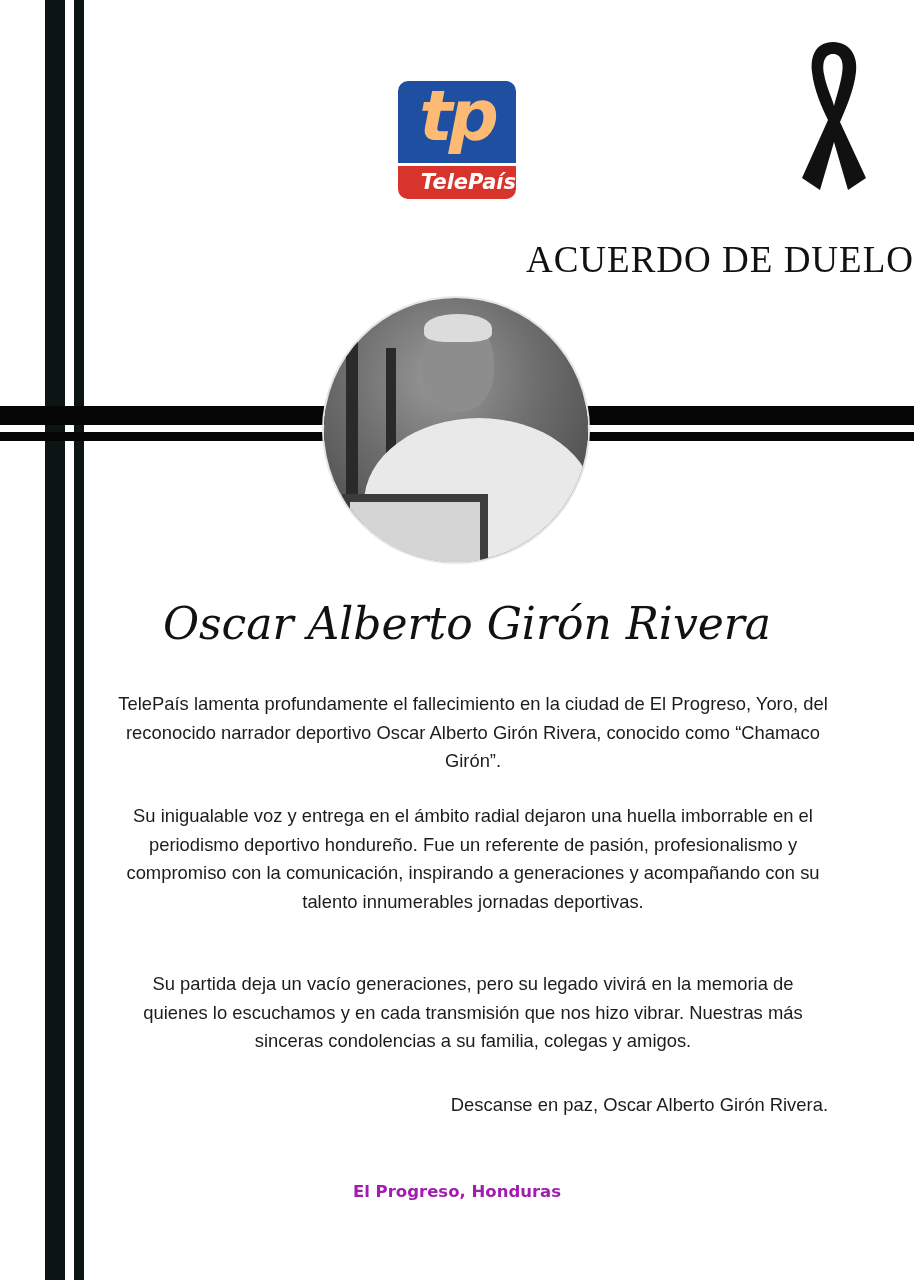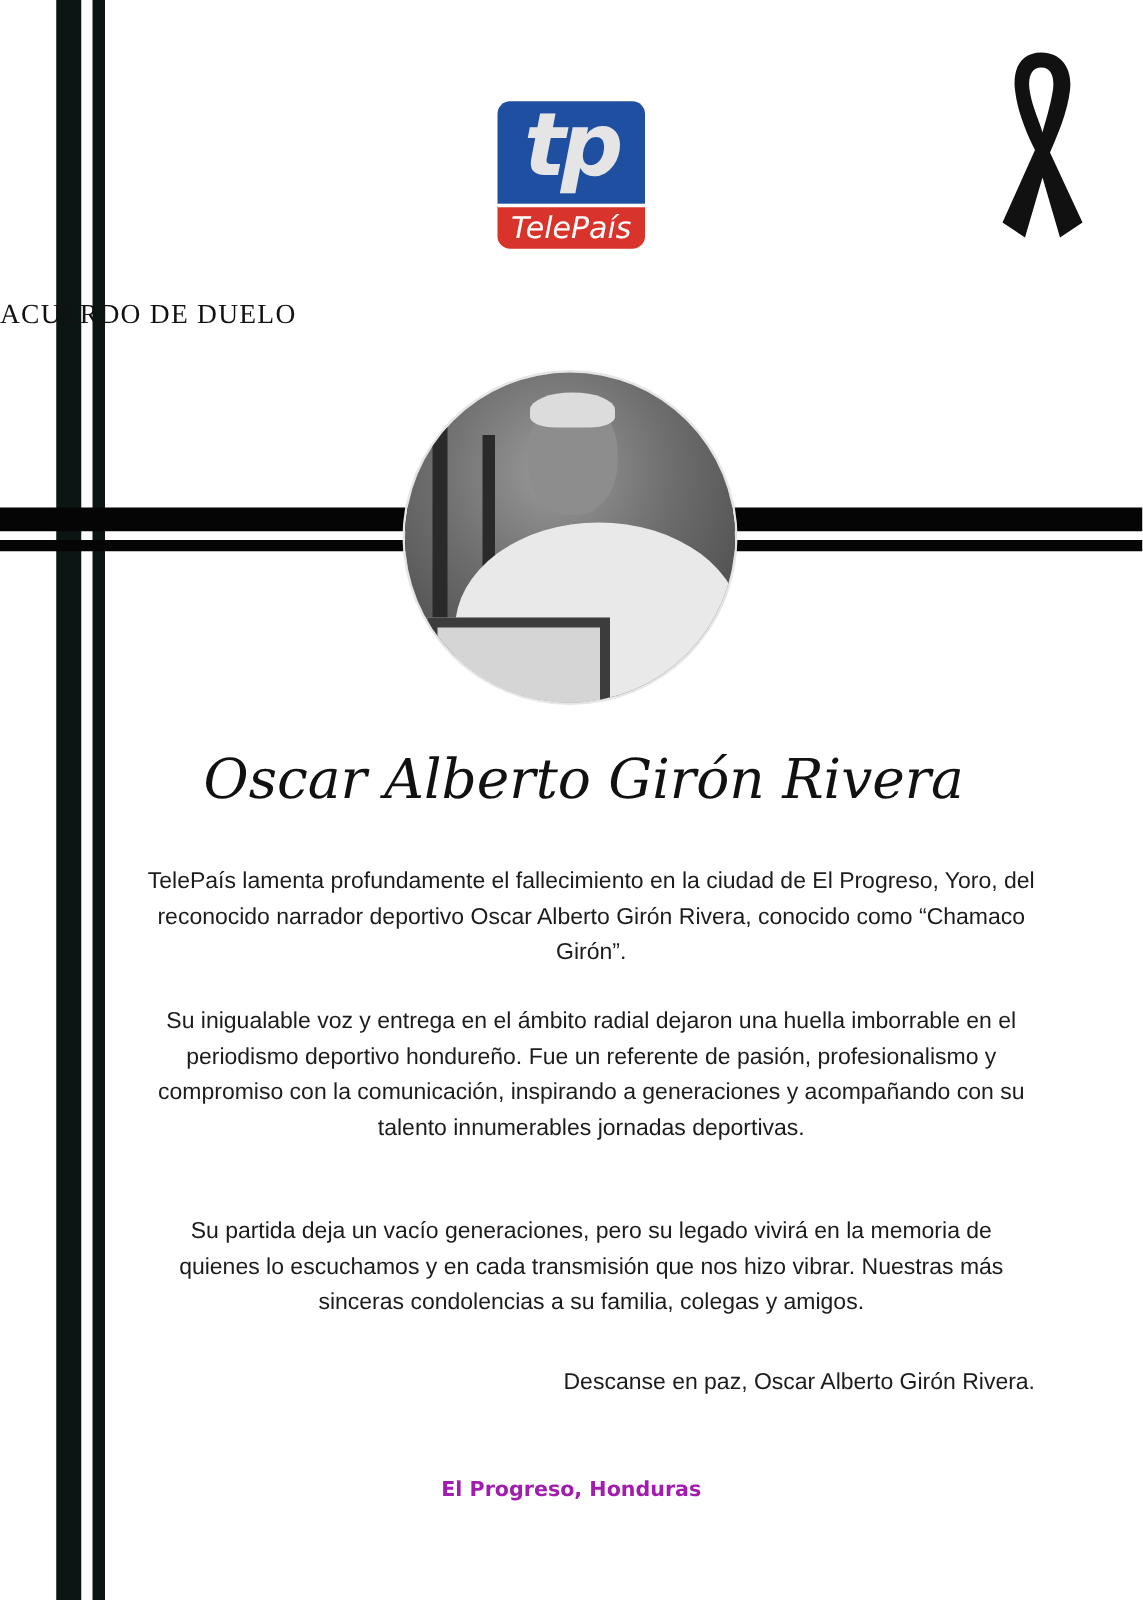--- a/index.html
+++ b/index.html
@@ -1,25 +1,25 @@
 <!DOCTYPE html>
 <html><head>
 <meta charset="utf-8">
 <style>
   html,body{margin:0;padding:0;}
   body{width:914px;height:1280px;position:relative;background:#fff;overflow:hidden;font-family:"DejaVu Serif",serif;color:#1a1a1a;}
   .vbar{position:absolute;top:0;bottom:0;background:#0d1414;}
   .hbar{position:absolute;left:0;right:0;background:#050505;}
   .logo{position:absolute;left:398px;top:81px;width:118px;height:118px;}
   .logo-top{position:absolute;left:0;top:0;width:118px;height:82px;background:#1f4fa0;border-radius:10px 10px 0 0;}
-  .logo-tp{position:absolute;left:0;right:0;top:-6px;text-align:center;font-family:"DejaVu Sans",sans-serif;font-weight:bold;font-style:italic;font-size:70px;color:#e5e5e5;letter-spacing:-4px;}
+  .logo-tp{position:absolute;left:0;right:0;top:-6px;text-align:center;font-family:"DejaVu Sans",sans-serif;font-weight:bold;font-style:italic;font-size:70px;color:#fdba74;letter-spacing:-4px;}
   .logo-bot{position:absolute;left:0;top:82px;width:118px;height:36px;background:#d9342b;border-radius:0 0 10px 10px;border-top:3px solid #fff;box-sizing:border-box;}
-  .logo-name{display:block;text-align:center;font-family:"DejaVu Sans",sans-serif;font-weight:normal;font-style:italic;font-size:24px;color:#fff;line-height:33px;}
+  .logo-name{display:block;text-align:right;font-family:"DejaVu Sans",sans-serif;font-weight:bold;font-style:italic;font-size:21px;color:#fff;line-height:33px;}
   .ribbon{position:absolute;left:796px;top:38px;width:74px;height:156px;}
-  .title{position:absolute;left:0;right:0;top:238px;text-align:left;font-family:"Liberation Serif",serif;font-size:22px;letter-spacing:1px;color:#111;}
+  .title{position:absolute;left:0;right:0;top:238px;text-align:right;font-family:"Liberation Serif",serif;font-size:37px;letter-spacing:1px;color:#111;}
   .photo{position:absolute;left:324px;top:298px;width:264px;height:264px;border-radius:50%;overflow:hidden;background:radial-gradient(circle at 45% 30%,#9a9a9a 0%,#6e6e6e 40%,#3a3a3a 100%);box-shadow:0 0 0 2px #e6e6e6;}
   .ph-shirt{position:absolute;left:40px;top:120px;width:230px;height:170px;background:#e9e9e9;border-radius:50% 50% 0 0;}
   .ph-head{position:absolute;left:98px;top:22px;width:72px;height:92px;background:#8d8d8d;border-radius:45%;}
   .ph-hair{position:absolute;left:100px;top:16px;width:68px;height:28px;background:#dcdcdc;border-radius:50% 50% 30% 30%;}
   .ph-frame{position:absolute;left:18px;top:196px;width:130px;height:90px;border:8px solid #3c3c3c;background:#d5d5d5;}
   .ph-post1{position:absolute;left:22px;top:40px;width:12px;height:160px;background:#2a2a2a;}
   .ph-post2{position:absolute;left:62px;top:50px;width:10px;height:150px;background:#2a2a2a;}
   .name{position:absolute;left:0;right:0;top:598px;text-align:center;font-family:"DejaVu Serif",serif;font-style:italic;font-size:44px;color:#111;padding-left:20px;}
   .body{position:absolute;left:118px;width:710px;text-align:center;font-family:Liberation Sans, sans-serif;font-size:18.4px;line-height:28.5px;color:#1c1c1c;}
   .footer{position:absolute;left:0;right:0;top:1178px;text-align:center;font-family:"DejaVu Sans",sans-serif;font-weight:bold;font-size:16.5px;line-height:28px;color:#a21caf;}

